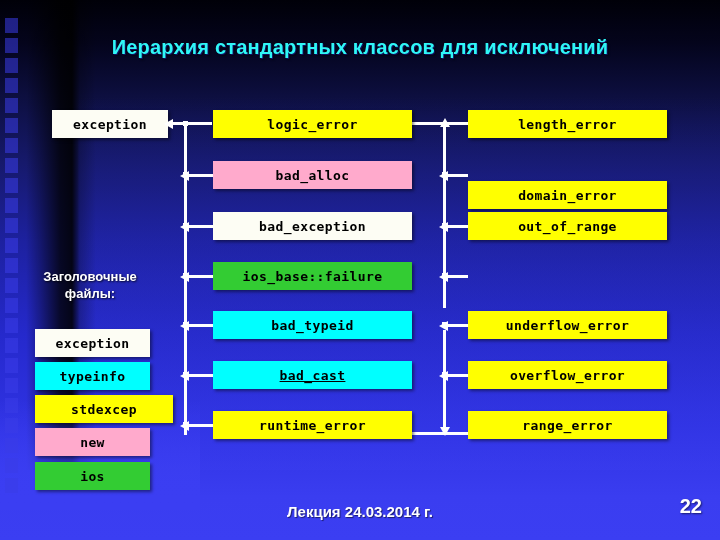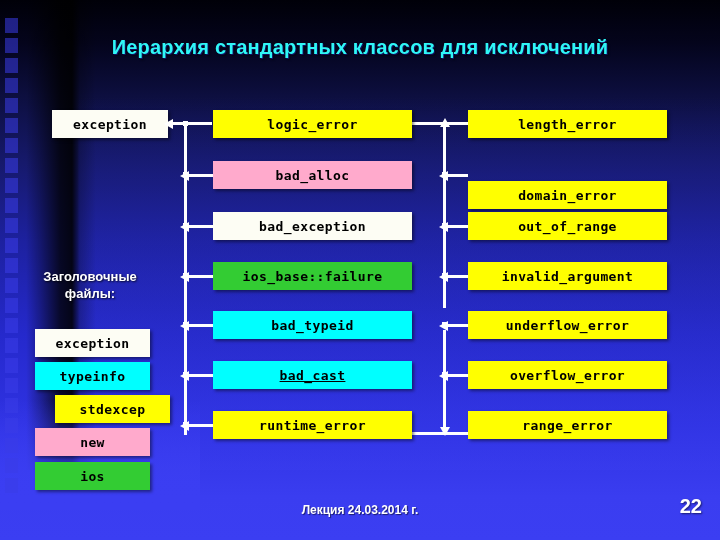--- a/index.html
+++ b/index.html
@@ -173,21 +173,21 @@
   }
 
   
   .footer-note {
     position: absolute;
     left: 0;
     top: 503px;
     width: 720px;
     text-align: center;
     color: #ffffff;
-    font-size: 12px;
+    font-size: 15px;
     font-weight: bold;
     text-shadow: 1px 1px 1px rgba(0,0,0,0.55);
   }
   .page-num {
     position: absolute;
     right: 18px;
     top: 495px;
     color: #ffffff;
     font-size: 20px;
     font-weight: bold;
@@ -299,23 +299,20 @@
     </div>
     <div class="line hline" style="left: 445px; top: 174px; width: 23px;"></div>
     <div class="arrow arrow-left" style="left: 439px; top: 171px;"></div>
     <div class="joint" style="left: 442px; top: 172px;"></div>
     <div class="box c-yellow" style="left: 468px; top: 212px; width: 199px;">
       <span>out_of_range</span>
     </div>
     <div class="line hline" style="left: 445px; top: 225px; width: 23px;"></div>
     <div class="arrow arrow-left" style="left: 439px; top: 222px;"></div>
     <div class="joint" style="left: 442px; top: 223px;"></div>
-    <div class="box c-yellow" style="left: 468px; top: 262px; width: 199px;">
-      <span>invalid_argument</span>
-    </div>
     <div class="line hline" style="left: 445px; top: 275px; width: 23px;"></div>
     <div class="arrow arrow-left" style="left: 439px; top: 272px;"></div>
     <div class="joint" style="left: 442px; top: 273px;"></div>
     <div class="box c-yellow" style="left: 468px; top: 311px; width: 199px;">
       <span>underflow_error</span>
     </div>
     <div class="line hline" style="left: 445px; top: 324px; width: 23px;"></div>
     <div class="arrow arrow-left" style="left: 439px; top: 321px;"></div>
     <div class="joint" style="left: 442px; top: 322px;"></div>
     <div class="box c-yellow" style="left: 468px; top: 361px; width: 199px;">
@@ -332,21 +329,21 @@
     <div class="legend-title">
       <div>Заголовочные</div>
       <div>файлы:</div>
     </div>
     <div class="box c-white" style="left: 35px; top: 329px; width: 115px;">
       <span>exception</span>
     </div>
     <div class="box c-cyan" style="left: 35px; top: 362px; width: 115px;">
       <span>typeinfo</span>
     </div>
-    <div class="box c-yellow" style="left: 35px; top: 395px; width: 115px; margin-left: 20px;">
+    <div class="box c-yellow" style="left: 35px; top: 395px; width: 138px;">
       <span>stdexcep</span>
     </div>
     <div class="box c-pink" style="left: 35px; top: 428px; width: 115px;">
       <span>new</span>
     </div>
     <div class="box c-green" style="left: 35px; top: 462px; width: 115px; align-items: center;">
       <span>ios</span>
     </div>
   </div>
 

